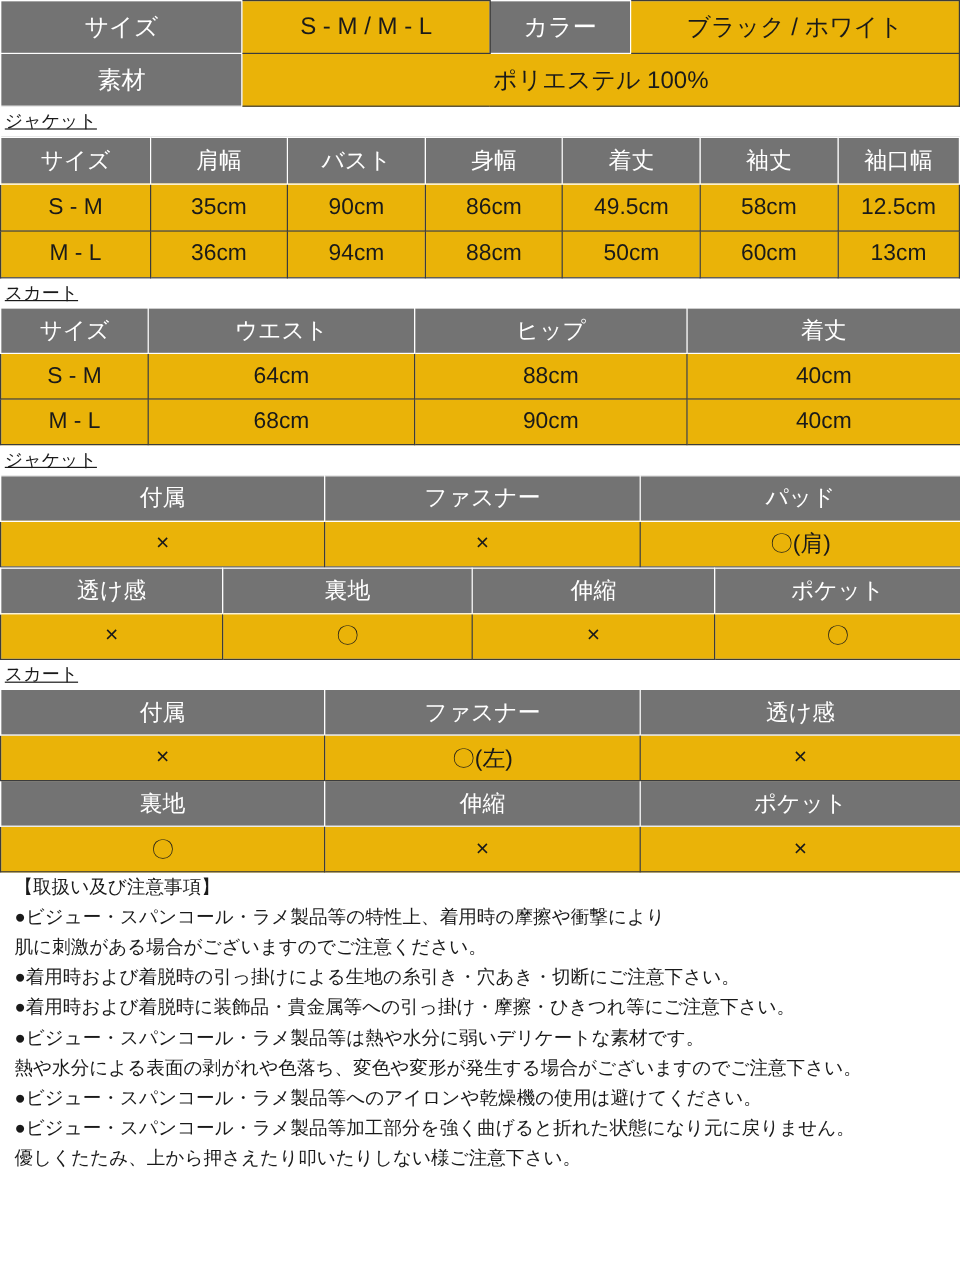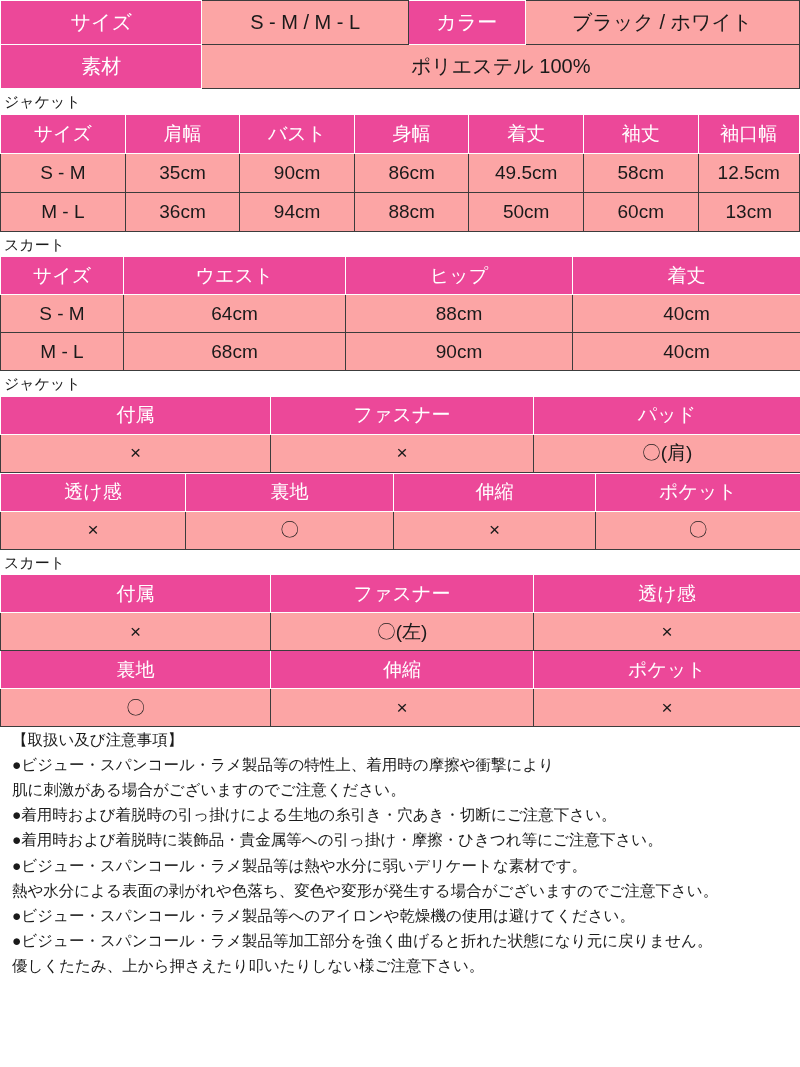--- a/index.html
+++ b/index.html
@@ -30,35 +30,36 @@
     border: 1px solid #ffffff;
     font-weight: normal;
     text-align: center;
     vertical-align: middle;
     font-size: 19px;
     padding: 0;
     height: 38px;
     box-sizing: border-box;
   }
   .hdr {
-    background: #ec4899;
+    background: #737373;
     color: #ffffff;
     font-size: 19px;
   }
   .cell {
-    background: #fca5a5;
+    background: #eab308;
     color: #1a1a1a;
     border: 1px solid #3c3c3c;
     font-size: 19px;
   }
   .section-label {
     font-size: 15px;
     color: #1a1a1a;
     padding: 5px 0 3px 4px;
     line-height: 1.1;
+    text-decoration: underline;
   }
   
   #top-spec td { height: 44px; font-size: 20px; }
   
   #jacket-size td { height: 39px; }
   
   .notes {
     padding: 0 12px;
     font-size: 15.5px;
     line-height: 1.62;

